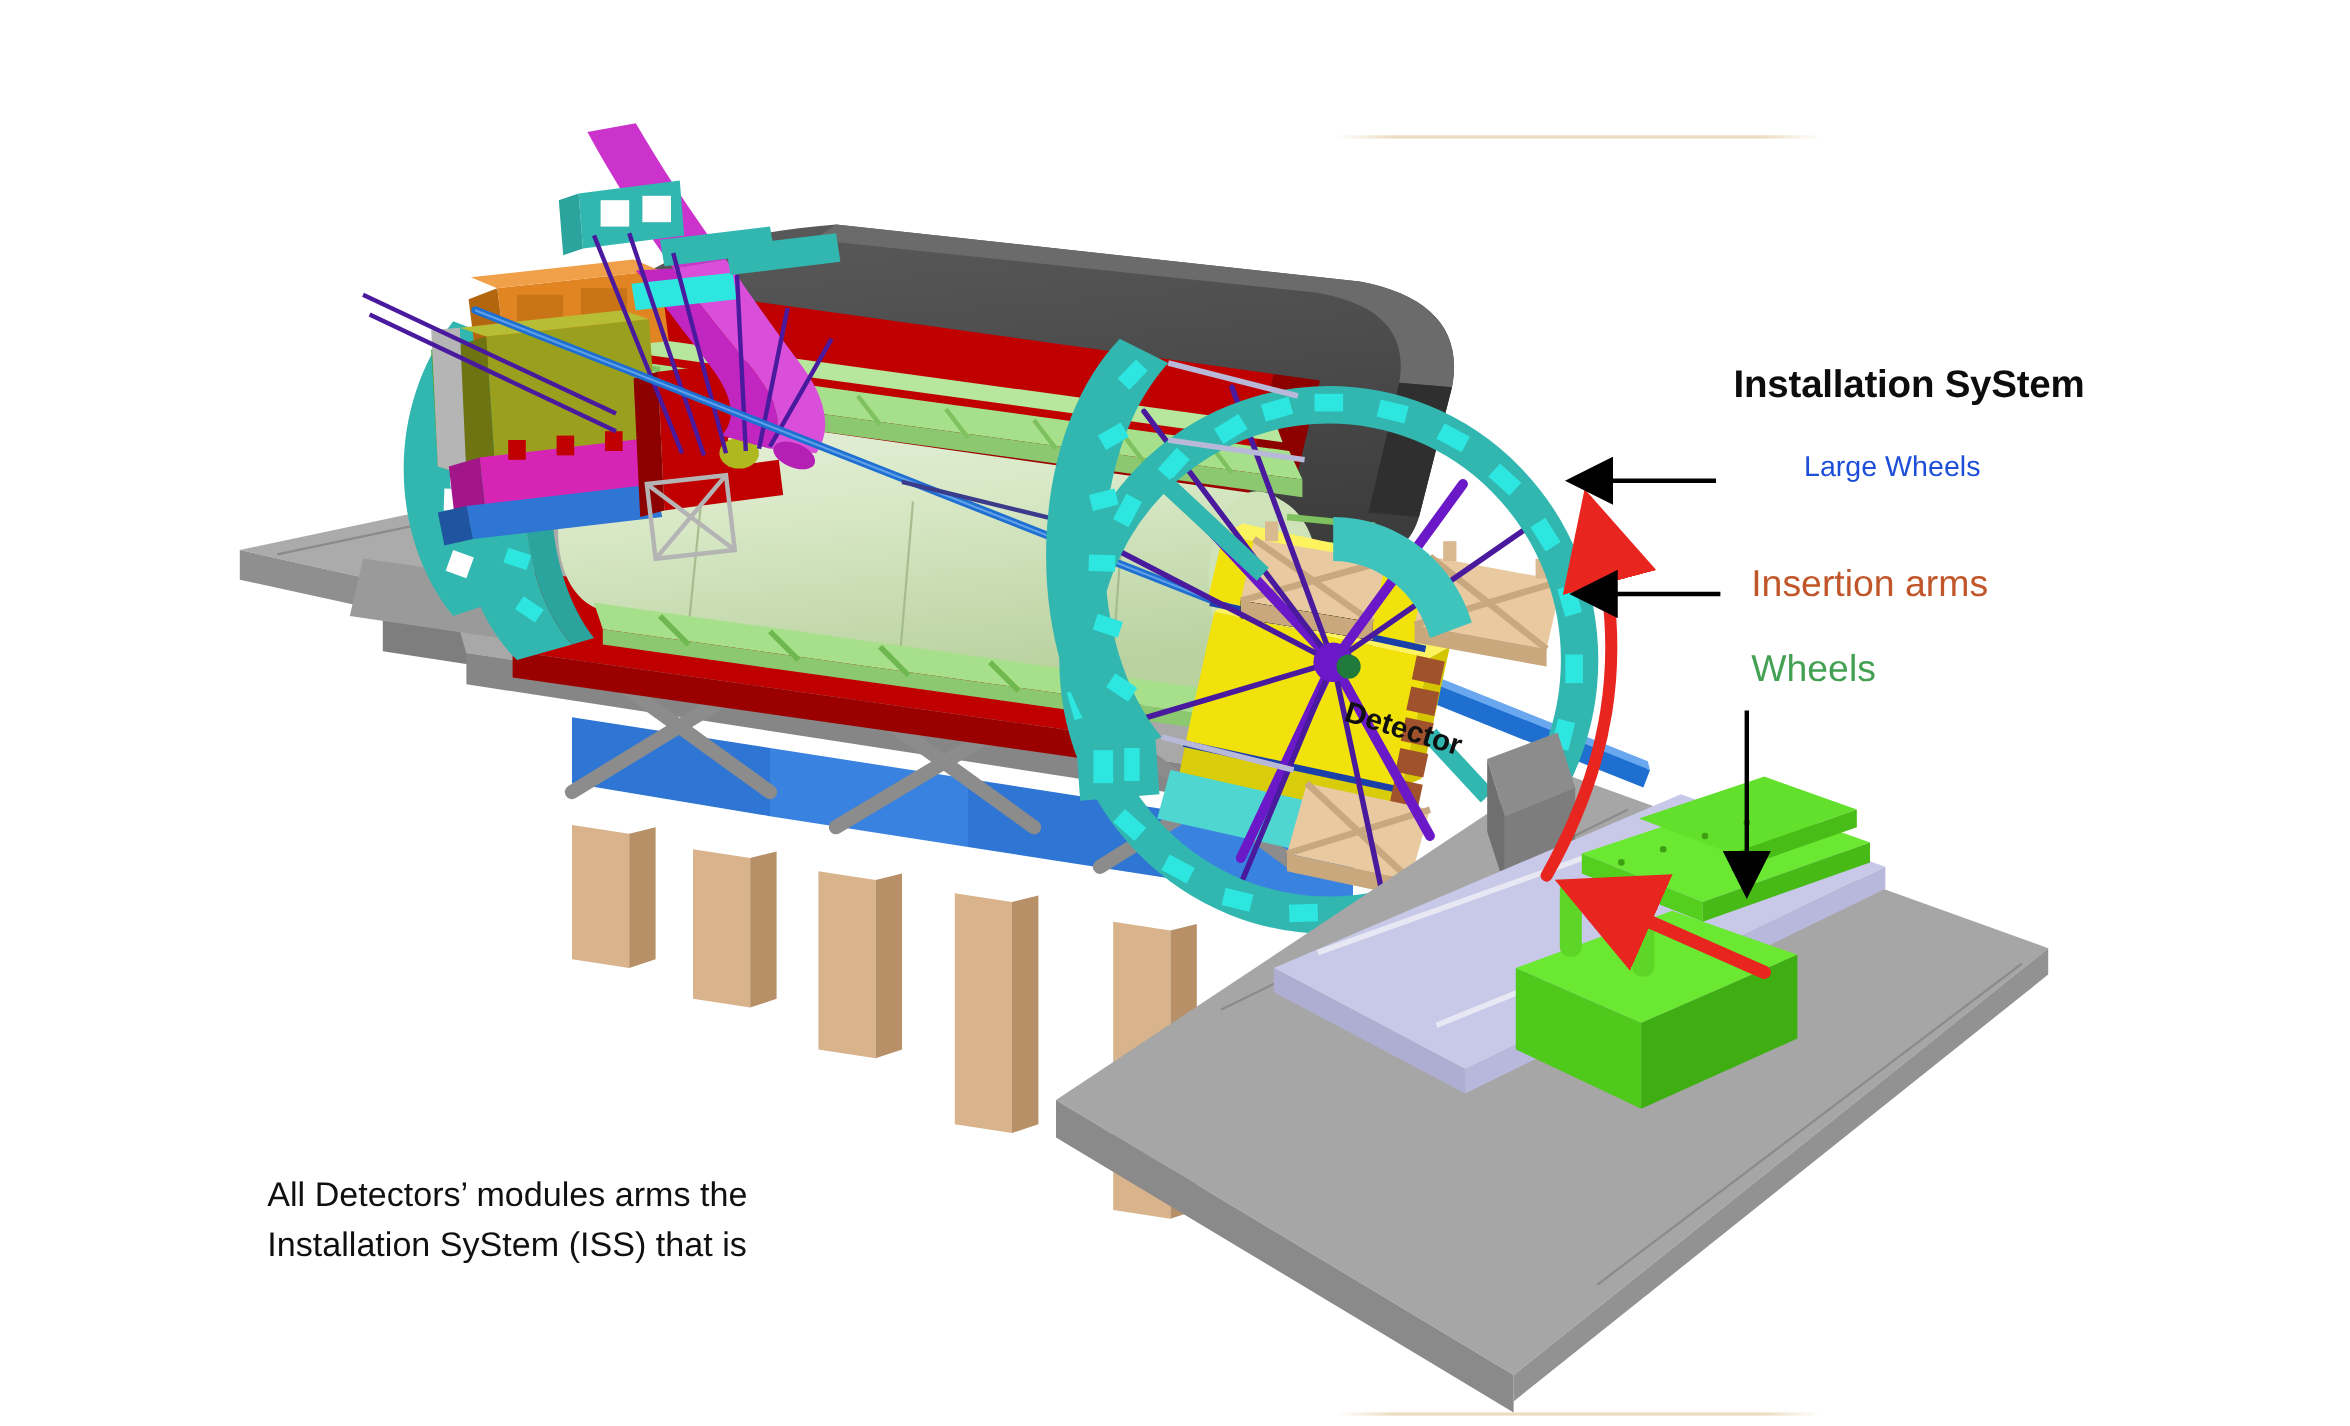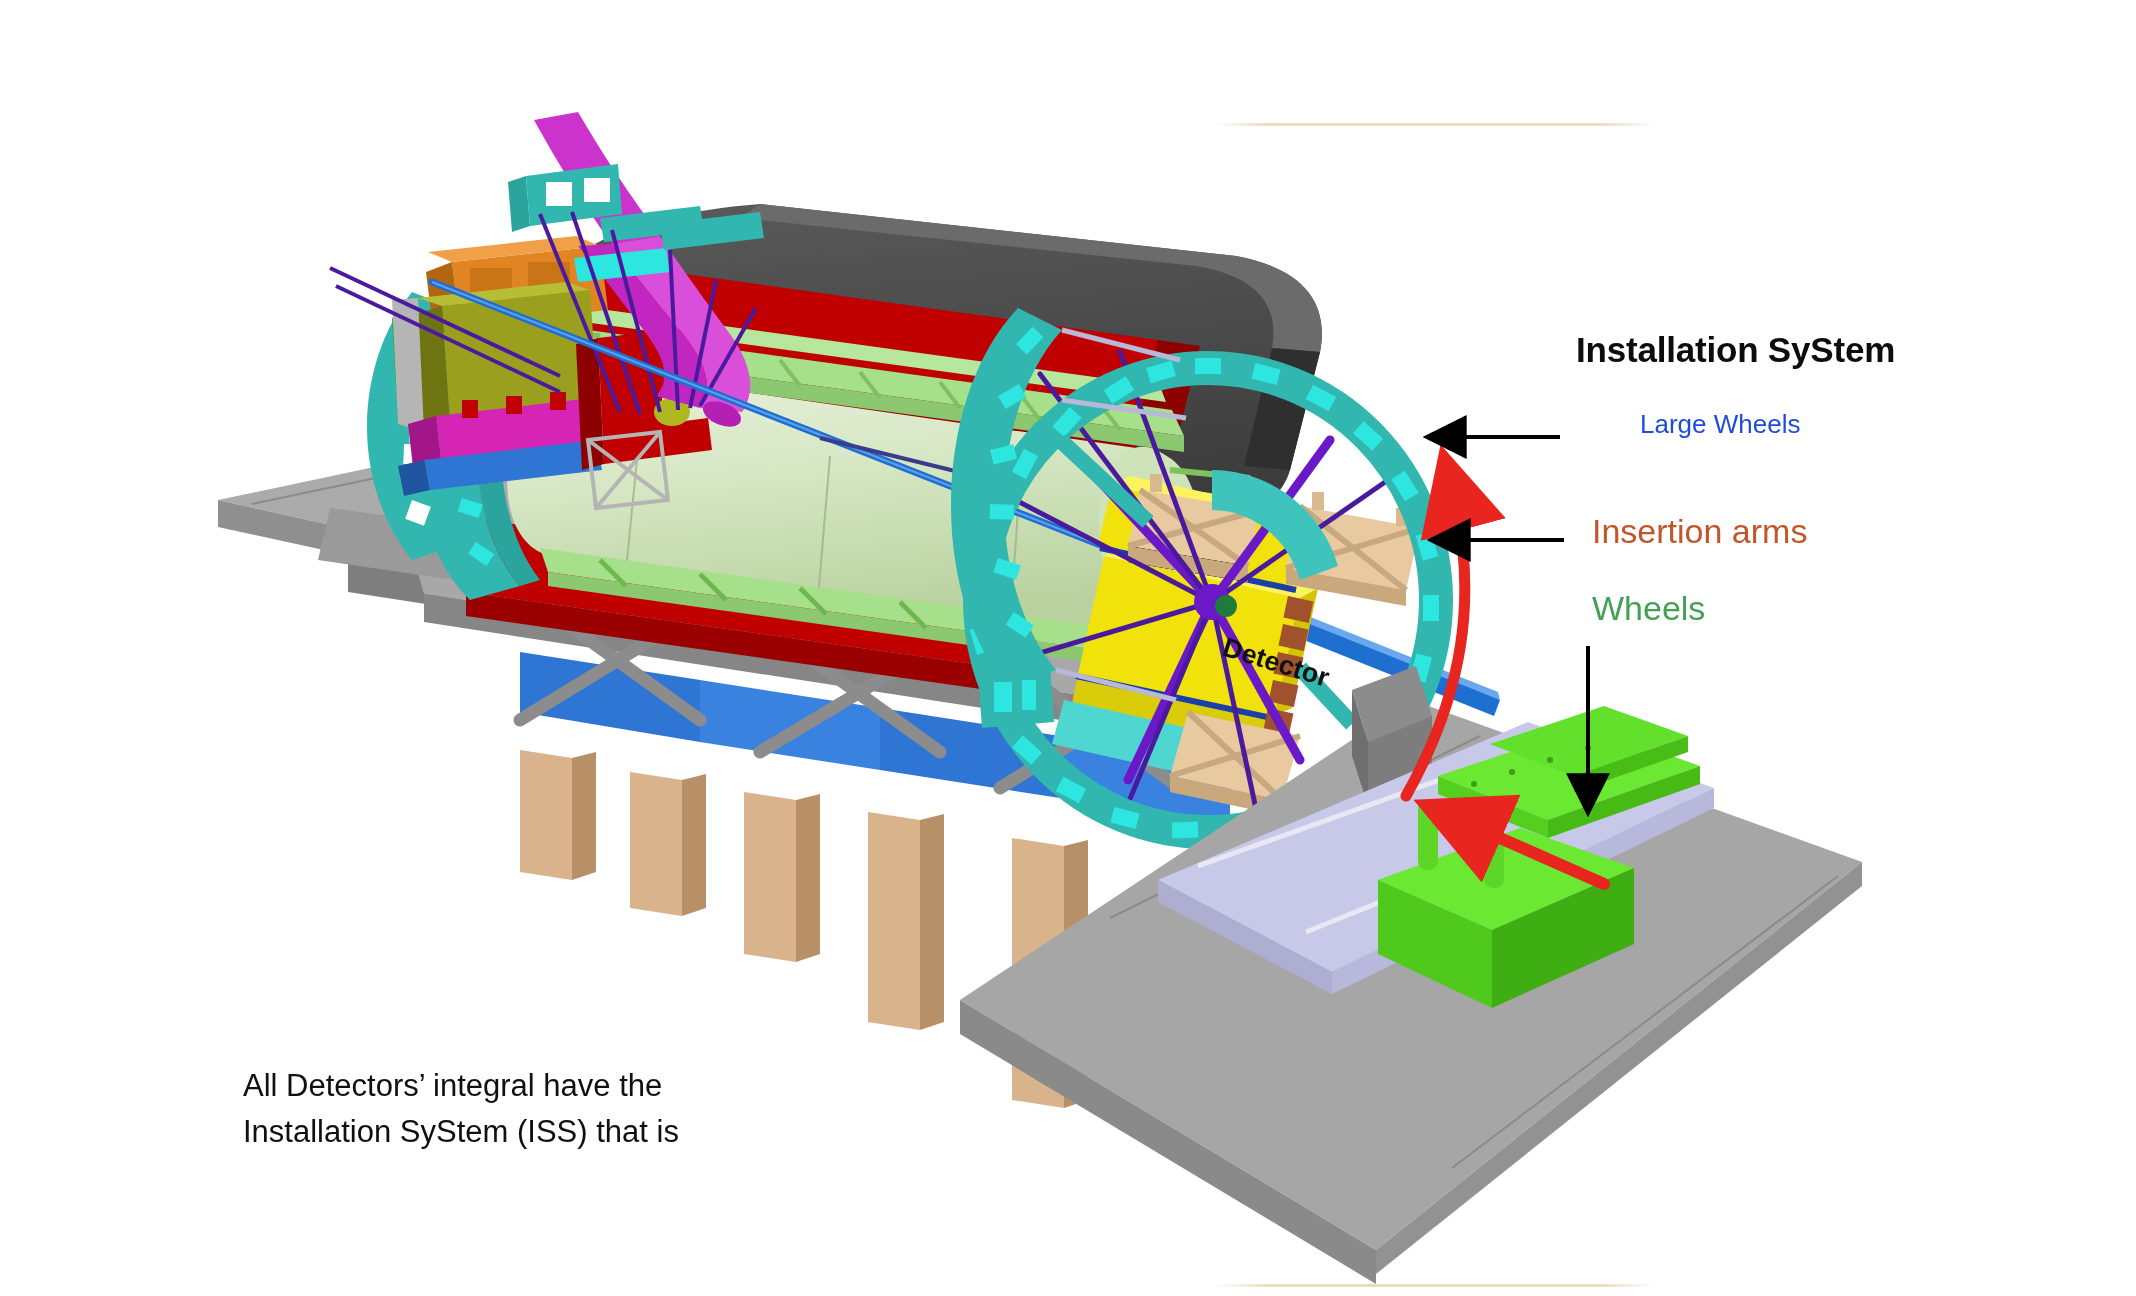--- a/index.html
+++ b/index.html
@@ -480,17 +480,17 @@
 
   <div class="lbl" id="lw">Large Wheels</div>
 
   <div class="lbl" id="ia">Insertion  arms</div>
 
   <div class="lbl" id="sh">Wheels</div>
 
   <div id="detlabel">Detector</div>
 
   <div id="caption">
-    <span>All  Detectors’  integral  have  the</span>
+    <span>All  Detectors’  modules  arms  the</span>
     <span>Installation  SyStem  (ISS)  that  is</span>
   </div>
 
 </div>
 
 </body></html>

